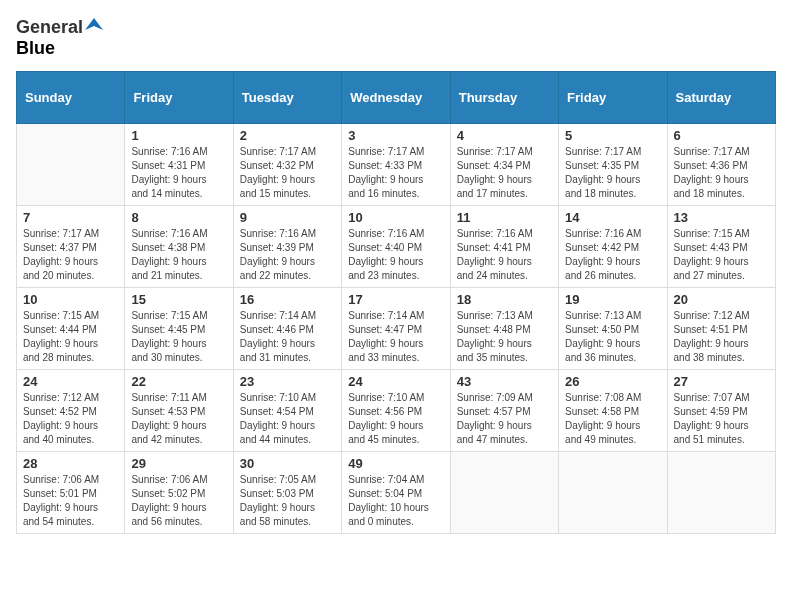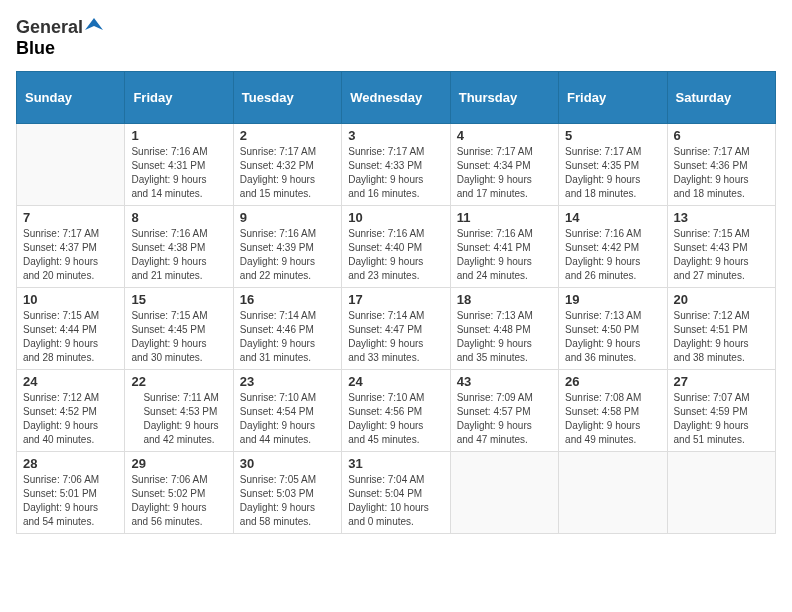--- a/index.html
+++ b/index.html
@@ -269,21 +269,21 @@
       <tr class="week-row">
         <td>
           <div class="day-number">24</div>
           <div class="day-info" style="white-space: pre-line;">Sunrise: 7:12 AM
 Sunset: 4:52 PM
 Daylight: 9 hours
 and 40 minutes.</div>
         </td>
         <td>
           <div class="day-number">22</div>
-          <div class="day-info" style="white-space: pre-line; margin-left: 12px;">Sunrise: 7:11 AM
+          <div class="day-info" style="white-space: pre-line;">Sunrise: 7:11 AM
 Sunset: 4:53 PM
 Daylight: 9 hours
 and 42 minutes.</div>
         </td>
         <td>
           <div class="day-number">23</div>
           <div class="day-info" style="white-space: pre-line;">Sunrise: 7:10 AM
 Sunset: 4:54 PM
 Daylight: 9 hours
 and 44 minutes.</div>
@@ -333,21 +333,21 @@
 and 56 minutes.</div>
         </td>
         <td>
           <div class="day-number">30</div>
           <div class="day-info" style="white-space: pre-line;">Sunrise: 7:05 AM
 Sunset: 5:03 PM
 Daylight: 9 hours
 and 58 minutes.</div>
         </td>
         <td>
-          <div class="day-number">31</div>
+          <div class="day-number">49</div>
           <div class="day-info" style="white-space: pre-line;">Sunrise: 7:04 AM
 Sunset: 5:04 PM
 Daylight: 10 hours
 and 0 minutes.</div>
         </td>
         <td class="empty"></td>
         <td class="empty"></td>
         <td class="empty"></td>
       </tr>
     </tbody>

